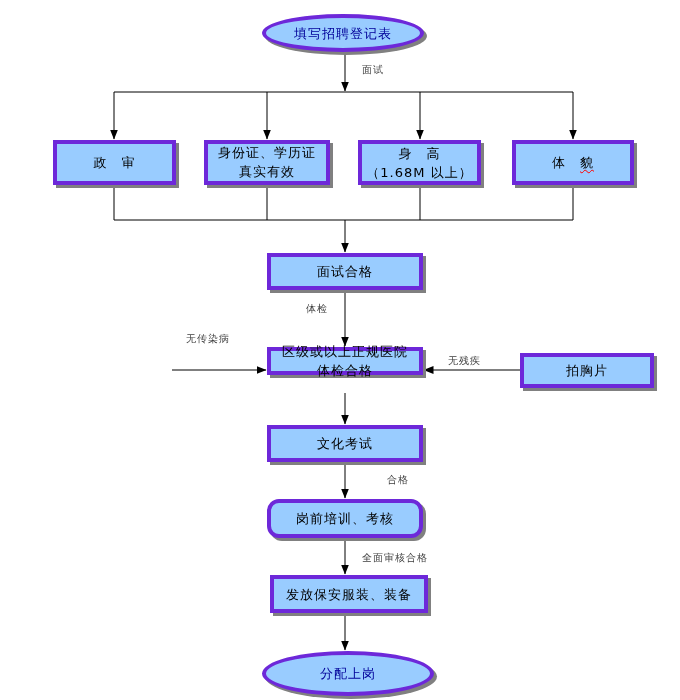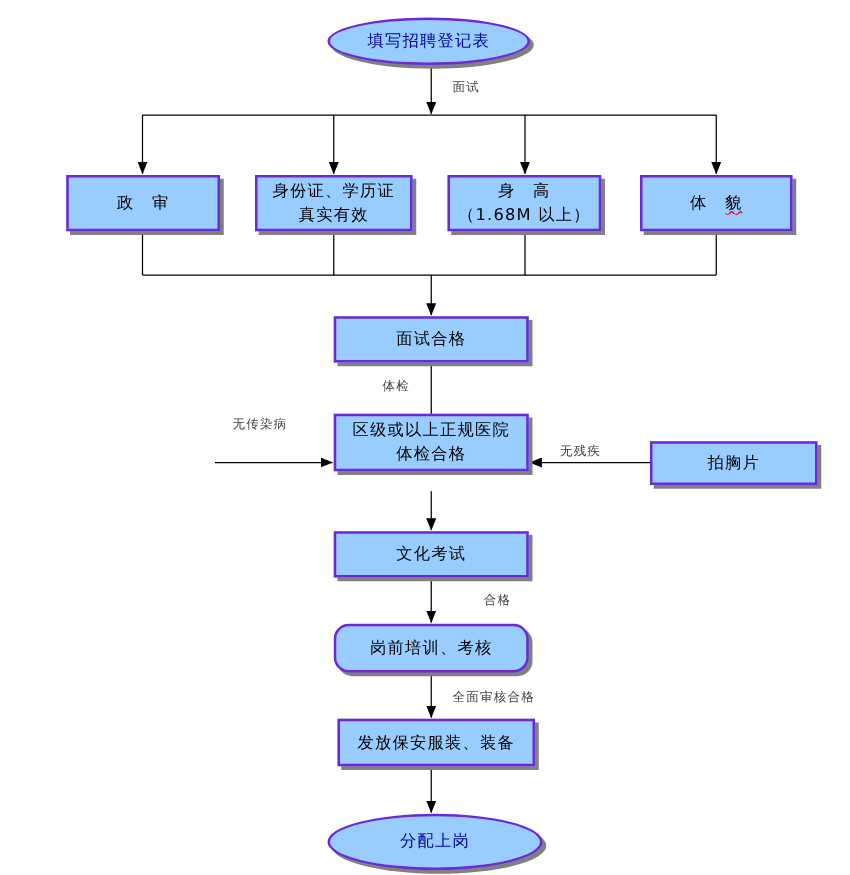--- a/index.html
+++ b/index.html
@@ -3,21 +3,21 @@
 <meta charset="utf-8">
 <style>
   html,body{margin:0;padding:0;background:#fff;}
   #canvas{
     position:relative;width:680px;height:700px;background:#ffffff;
     font-family:"DejaVu Sans",sans-serif;overflow:hidden;
   }
   #connectors{position:absolute;left:0;top:0;width:680px;height:700px;}
   .node{
     position:absolute;display:flex;align-items:center;justify-content:center;
-    background:#99ccff;border:2px solid #6d28d9;
+    background:#99ccff;border:4px solid #6d28d9;
     box-shadow:3px 3px 0 #808080;box-sizing:border-box;
     text-align:center;color:#000000;font-size:13px;line-height:19px;
     letter-spacing:1px;white-space:pre-line;
   }
   .terminator{
     border-radius:50%;color:#000099;
   }
   .edge-label{
     position:absolute;font-size:10px;color:#404040;letter-spacing:1px;
     white-space:nowrap;
@@ -93,21 +93,21 @@
 
   <div class="node" style="left:512px;top:140px;width:122px;height:45px;">
     <span><span>体　</span><span class="misspelled">貌</span></span>
   </div>
 
   <div class="node" style="left:267px;top:253px;width:156px;height:37px;">
     <span>面试合格</span>
   </div>
 
 
-  <div class="node" style="left:267px;top:331px;width:156px;height:46px;align-items:center;">
+  <div class="node" style="left:267px;top:347px;width:156px;height:28px;align-items:center;">
     <span>区级或以上正规医院
 体检合格</span>
   </div>
 
   <div class="node" style="left:520px;top:353px;width:134px;height:35px;">
     <span>拍胸片</span>
   </div>
 
   <div class="node" style="left:267px;top:425px;width:156px;height:37px;">
     <span>文化考试</span>

